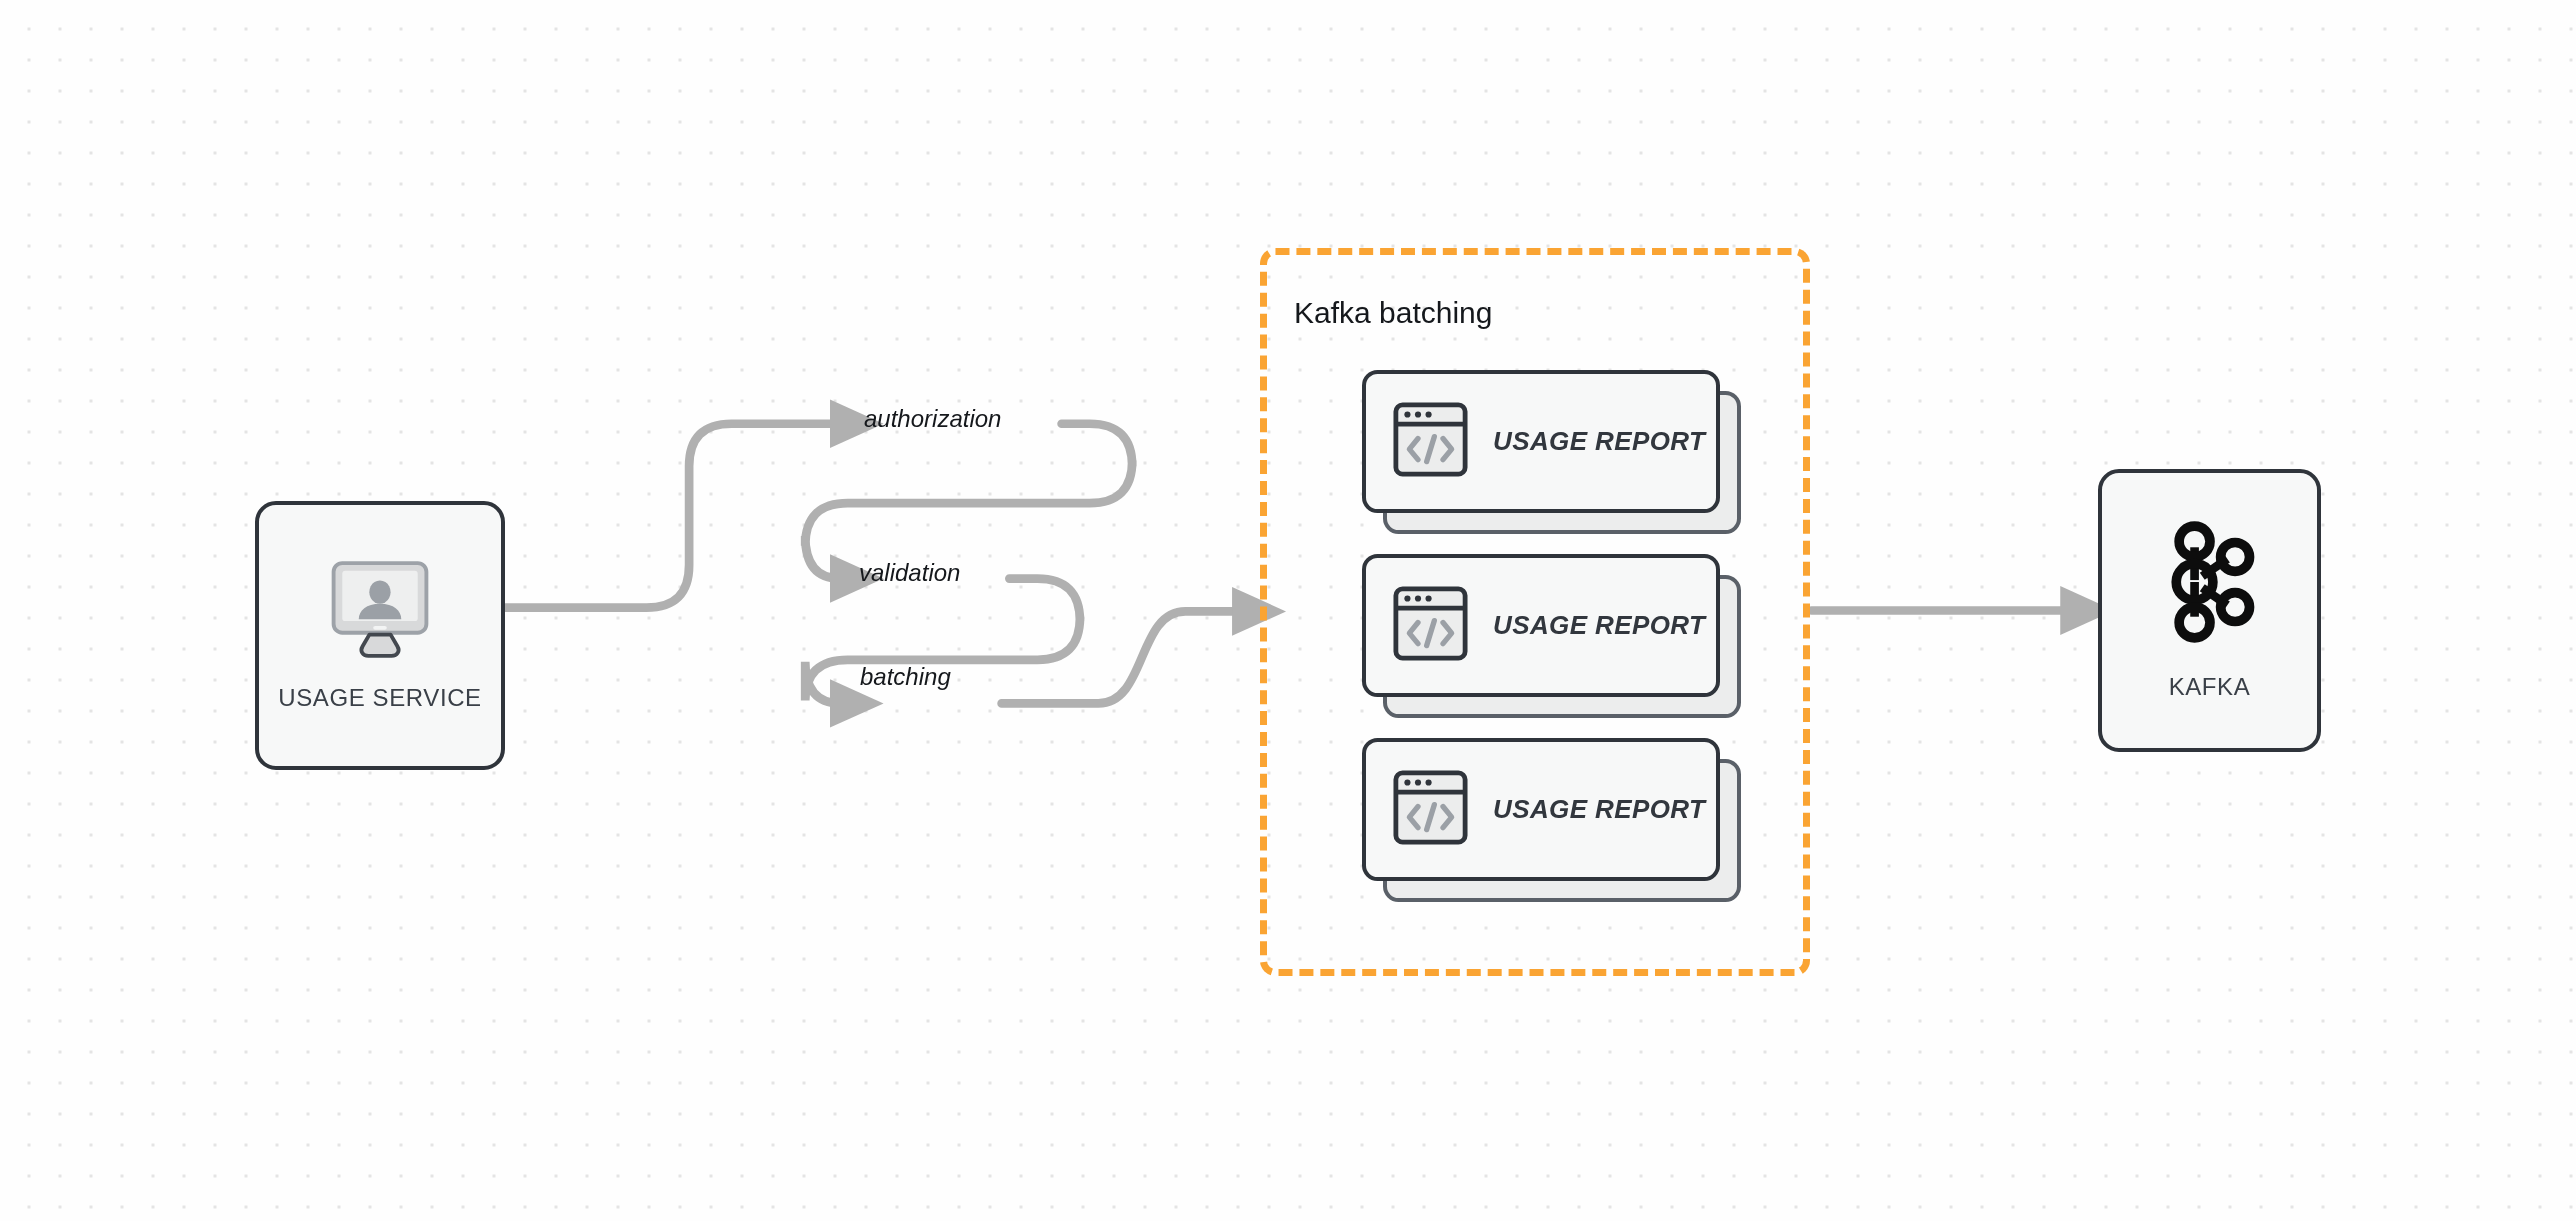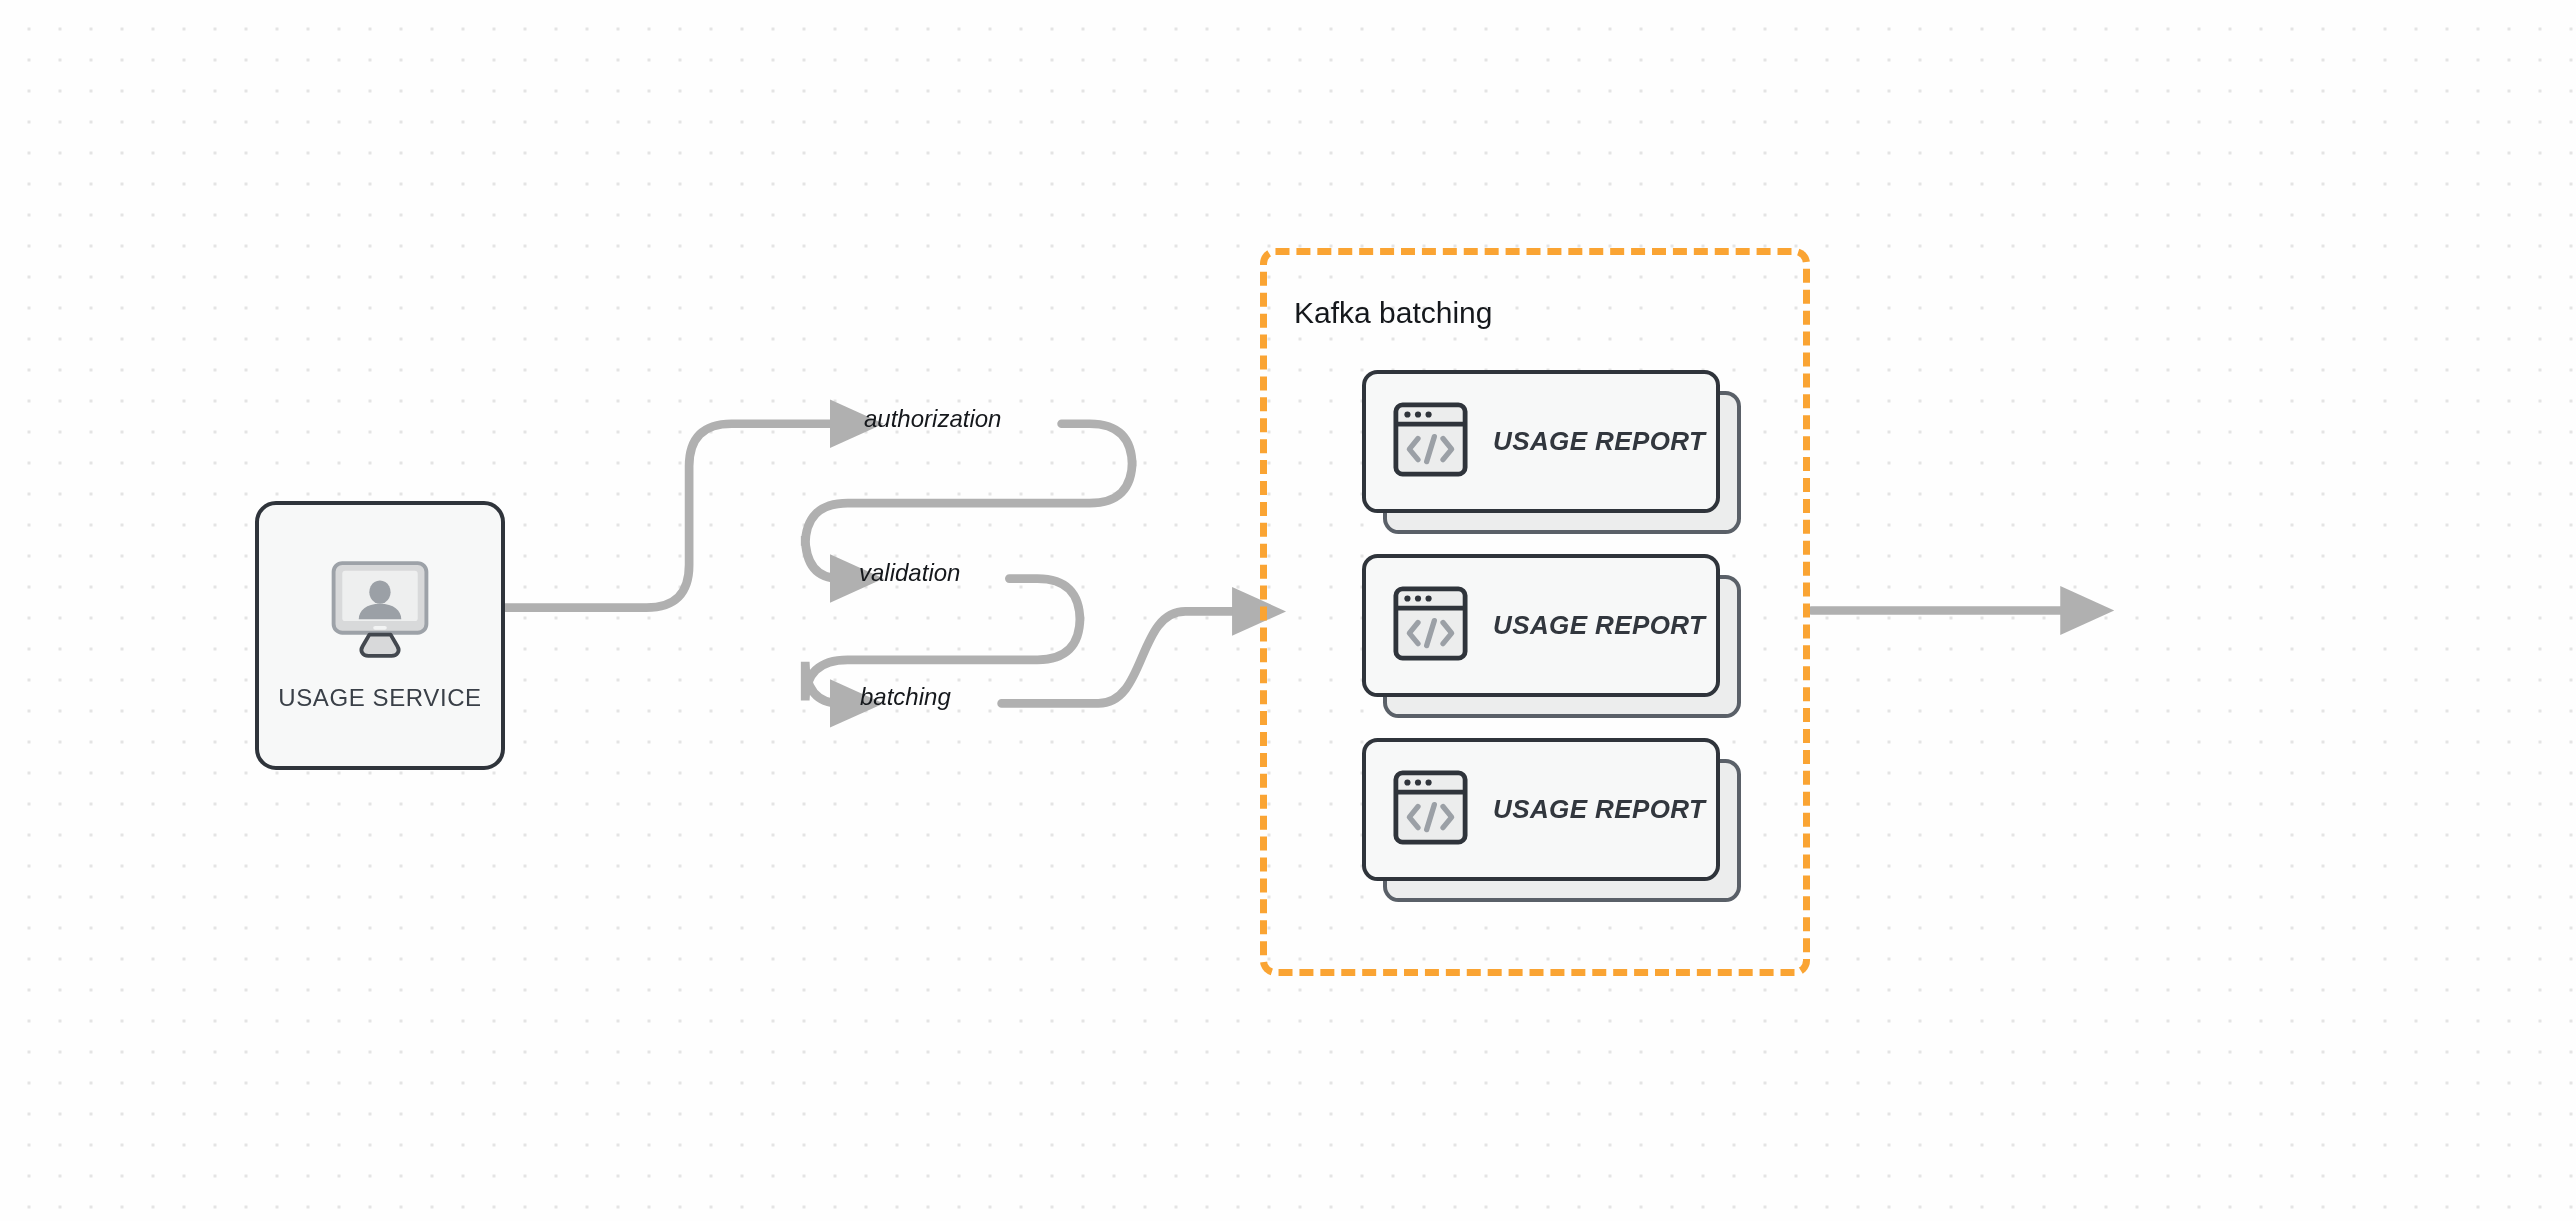--- a/index.html
+++ b/index.html
@@ -47,21 +47,21 @@
   .stage-label {
     position: absolute;
     font-size: 24px;
     color: #15181c;
     white-space: nowrap;
     line-height: 1;
     font-style: italic;
   }
   #stage-authorization { left: 864px; top: 407px; }
   #stage-validation    { left: 859px; top: 561px; }
-  #stage-batching      { left: 860px; top: 685px; }
+  #stage-batching      { left: 860px; top: 665px; }
 
   
   #kafka-message-group {
     position: absolute;
     left: 1260px; top: 248px;
     width: 550px; height: 728px;
     border: 7.7px dashed #faa433;
     border-radius: 15.5px;
   }
   #kafka-message-title {
@@ -202,15 +202,33 @@
             <path d="M26 38 L17 49 L26 60" fill="none" stroke="#9ba0a6" stroke-width="5.5" stroke-linecap="round" stroke-linejoin="round"></path>
             <path d="M52 38 L61 49 L52 60" fill="none" stroke="#9ba0a6" stroke-width="5.5" stroke-linecap="round" stroke-linejoin="round"></path>
             <line x1="43" y1="36" x2="35" y2="62" stroke="#9ba0a6" stroke-width="5.5" stroke-linecap="round"></line>
           </svg>
         </span>
         <span class="card-text">USAGE REPORT</span>
       </div>
     </div>
   </div>
 
+  <div class="node" id="node-kafka">
+    <span>
+      <svg width="108" height="124" viewBox="0 0 112 128" xmlns="http://www.w3.org/2000/svg">
+        <g stroke="#0d0d0d" stroke-width="9" fill="none">
+          <line x1="40" y1="28" x2="40" y2="62"></line>
+          <line x1="40" y1="64" x2="40" y2="100"></line>
+          <line x1="48" y1="58" x2="74" y2="40"></line>
+          <line x1="48" y1="70" x2="74" y2="88"></line>
+        </g>
+        <circle cx="40" cy="22" r="16" fill="none" stroke="#0d0d0d" stroke-width="10"></circle>
+        <circle cx="40" cy="64" r="19" fill="none" stroke="#0d0d0d" stroke-width="10"></circle>
+        <circle cx="40" cy="106" r="16" fill="none" stroke="#0d0d0d" stroke-width="10"></circle>
+        <circle cx="82" cy="38" r="15" fill="none" stroke="#0d0d0d" stroke-width="10"></circle>
+        <circle cx="82" cy="90" r="15" fill="none" stroke="#0d0d0d" stroke-width="10"></circle>
+      </svg>
+    </span>
+    <span class="node-label">KAFKA</span>
+  </div>
 
 </div>
 
 
 </body></html>

